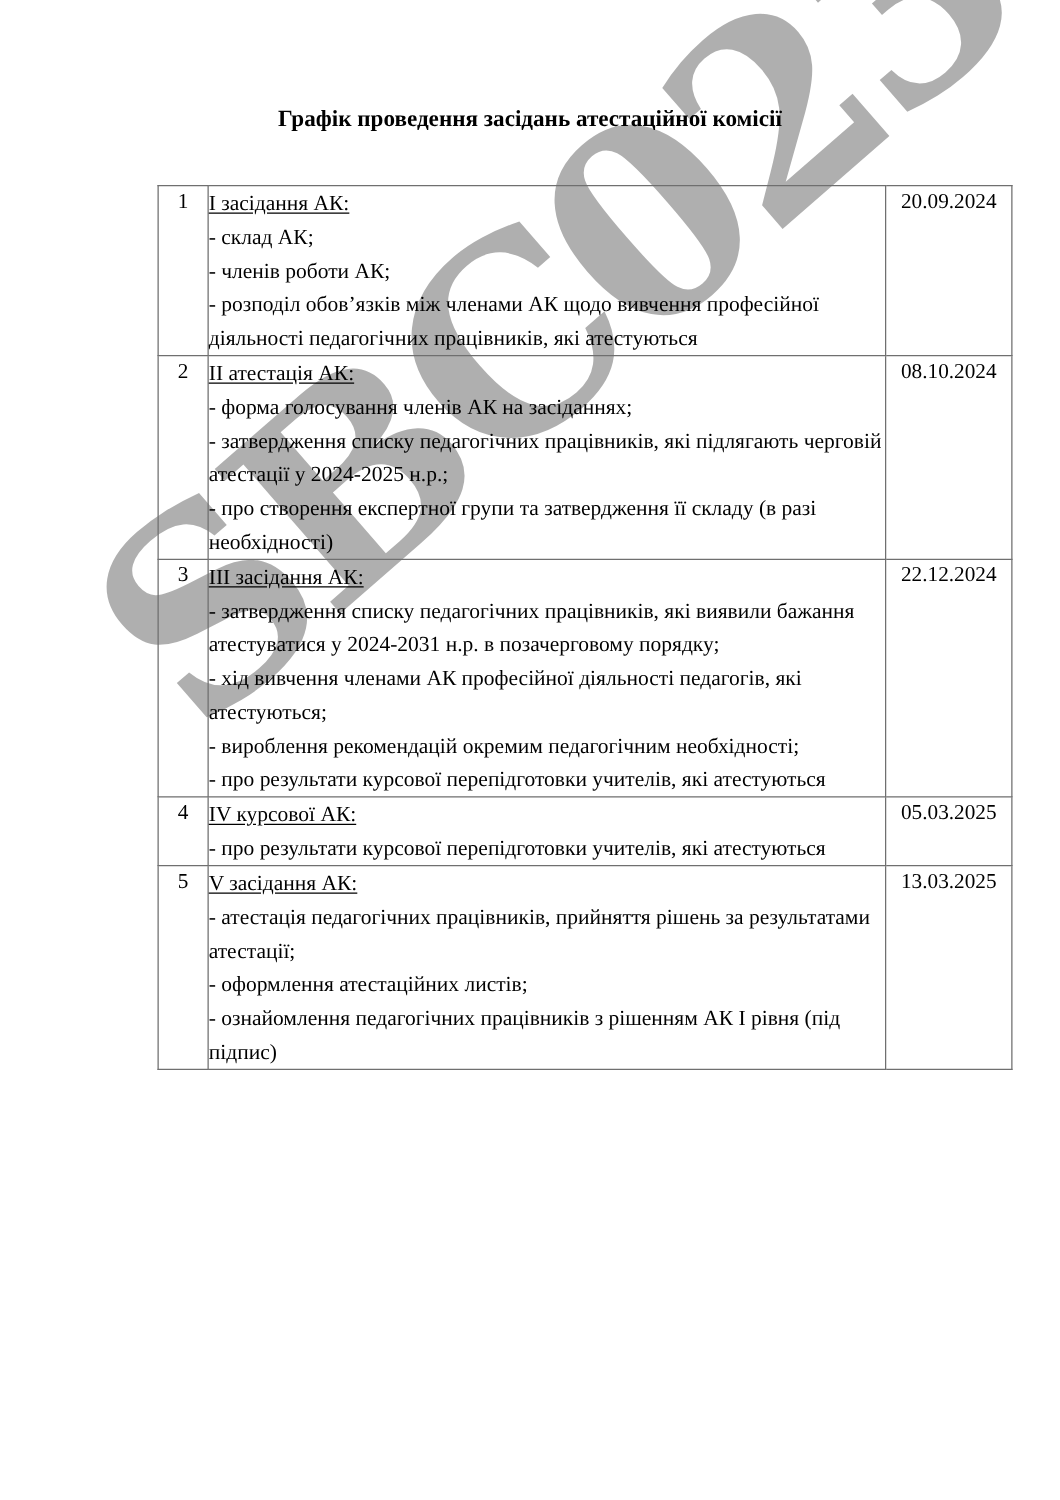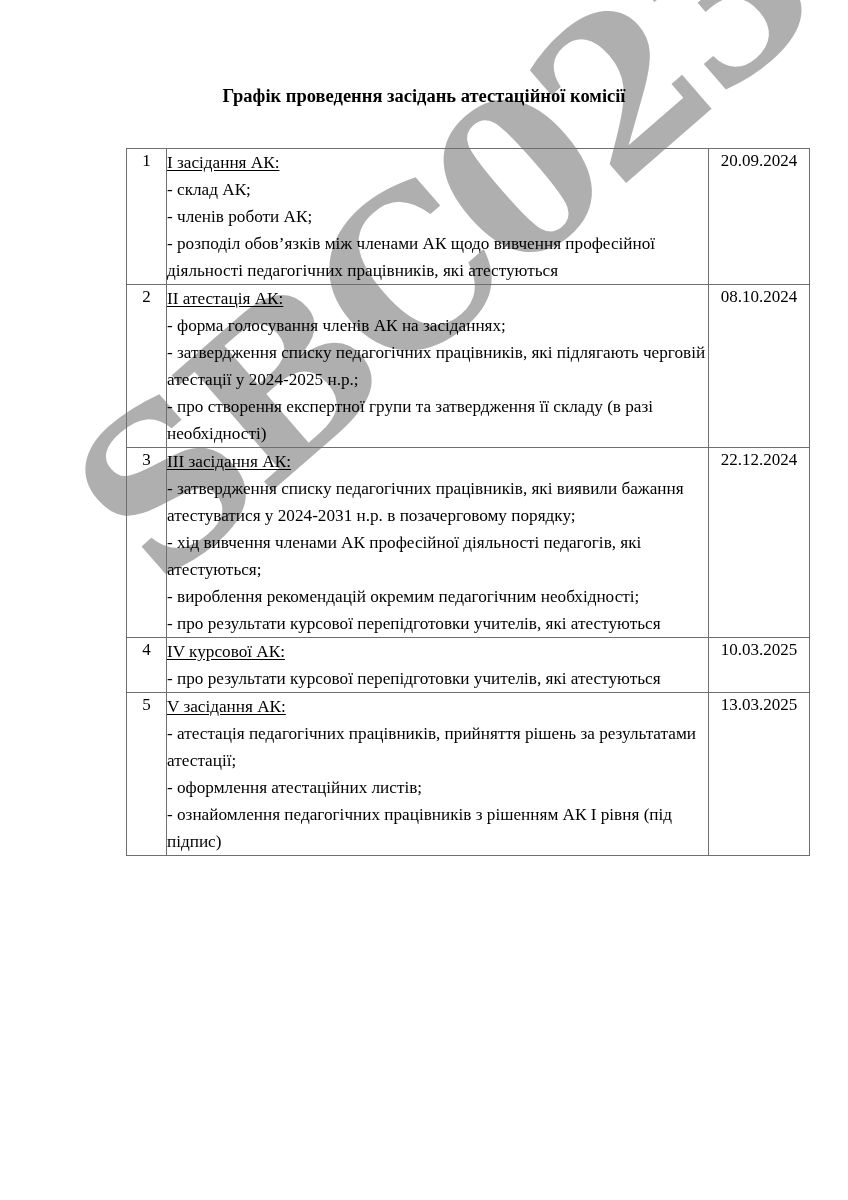--- a/index.html
+++ b/index.html
@@ -173,21 +173,21 @@
             <span class="bullet">- про результати курсової перепідготовки учителів, які атестуються</span>
           </td>
           <td class="cell-date">22.12.2024</td>
         </tr>
         <tr>
           <td class="cell-num">4</td>
           <td class="cell-body">
             <span class="heading">IV курсової АК:</span>
             <span class="bullet">- про результати курсової перепідготовки учителів, які атестуються</span>
           </td>
-          <td class="cell-date">10.03.2025</td>
+          <td class="cell-date">05.03.2025</td>
         </tr>
         <tr>
           <td class="cell-num">5</td>
           <td class="cell-body">
             <span class="heading">V засідання АК:</span>
             <span class="bullet">- атестація педагогічних працівників, прийняття рішень за результатами атестації;</span>
             <span class="bullet">- оформлення атестаційних листів;</span>
             <span class="bullet">- ознайомлення педагогічних працівників з рішенням АК I рівня (під підпис)</span>
           </td>
           <td class="cell-date">13.03.2025</td>

